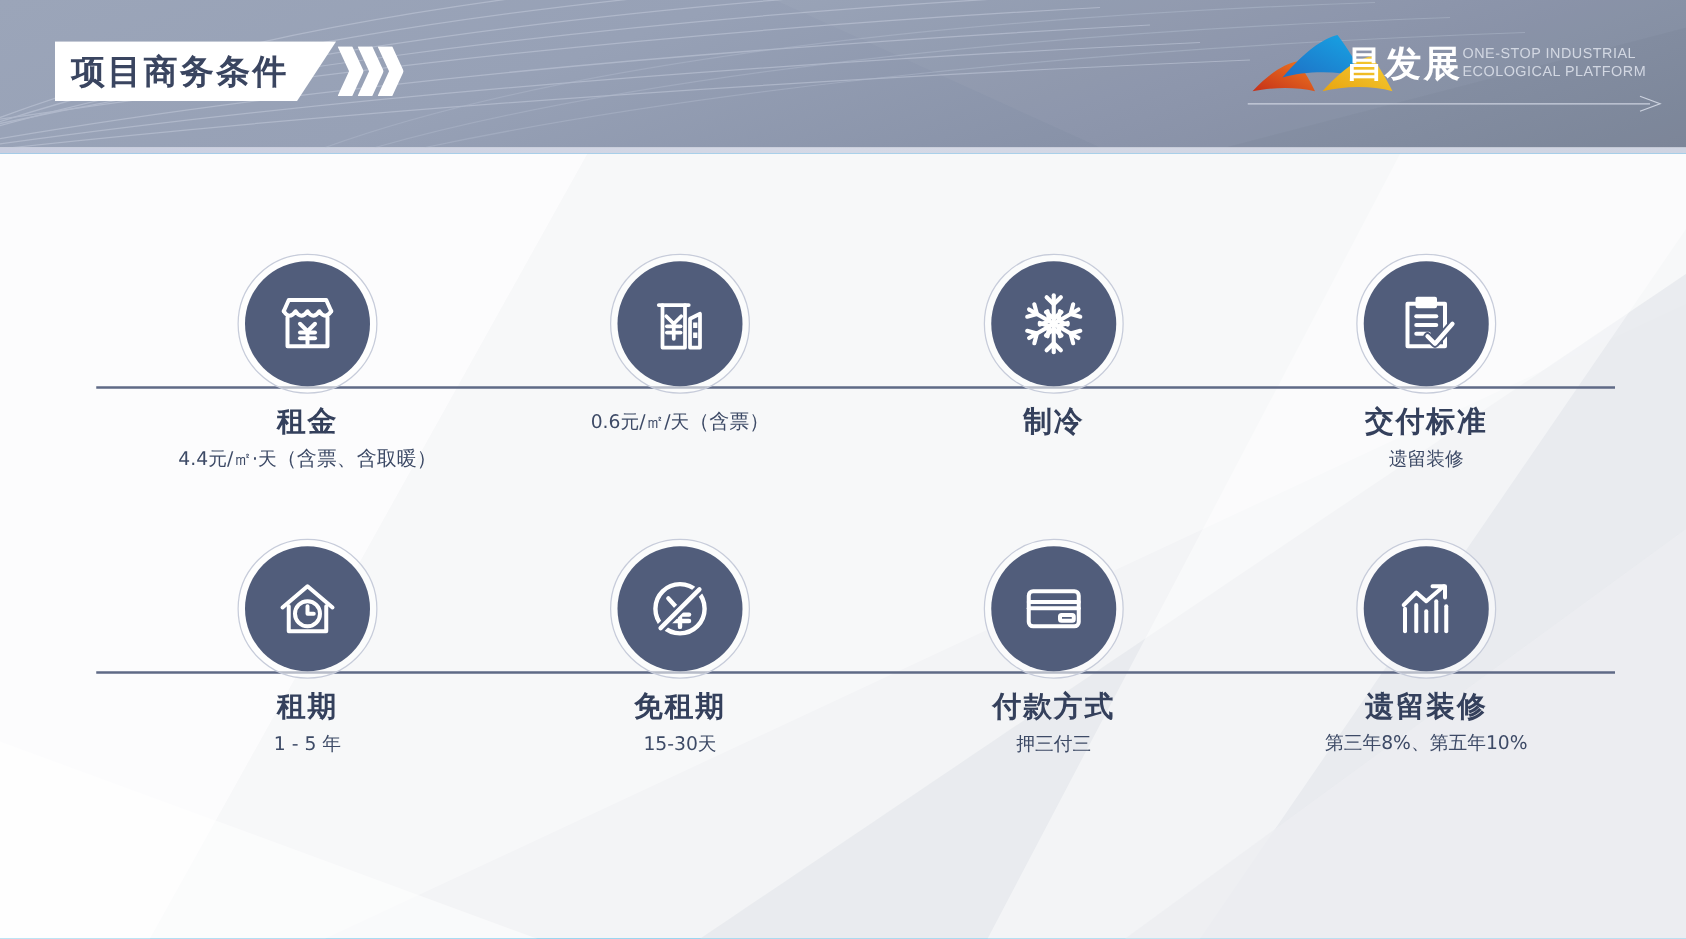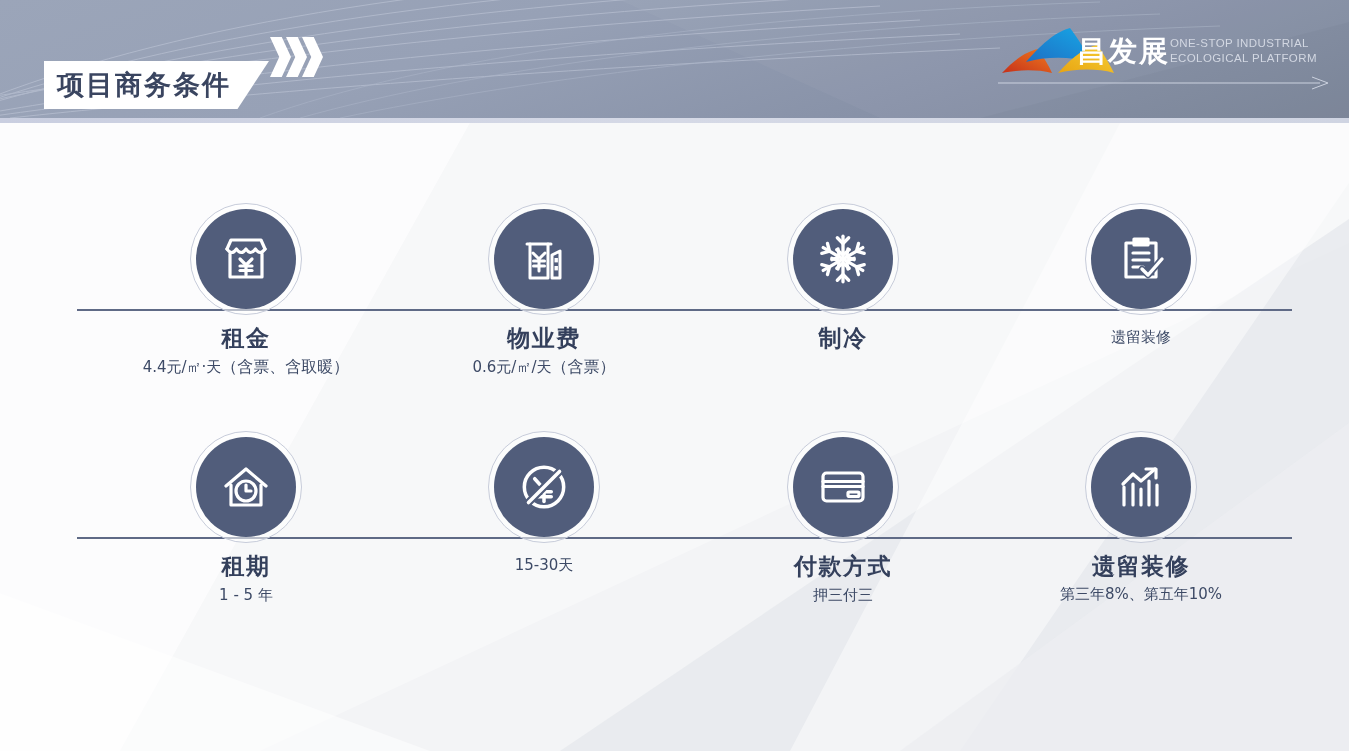--- a/index.html
+++ b/index.html
@@ -20,21 +20,21 @@
     position:absolute; left:0; top:118px; width:1349px; height:5px;
     background:linear-gradient(to right,#c9cee0,#d5d9e6,#cfd4e2);
   }
   #header-swirls { position:absolute; left:0; top:0; width:1349px; height:118px; }
 
   
   #title-banner {
     position:absolute; left:44px; top:33px; height:48px; width:225px;
     background:#ffffff;
     clip-path:polygon(0 0, 100% 0, 86% 100%, 0 100%);
-    display:flex; align-items:center;margin-top:28px;
+    display:flex; align-items:center;
   }
   #title-text {
     font-size:27px; font-weight:bold; color:#3a4560;
     margin-left:13px; letter-spacing:2px;
     font-family:"DejaVu Sans","Liberation Sans",sans-serif;
   }
   .chev {
     position:absolute; top:37px; width:21px; height:40px;
     background:#ffffff;
     clip-path:polygon(0 0, 56% 0, 100% 50%, 56% 100%, 0 100%, 44% 50%);
@@ -221,21 +221,20 @@
             <path d="M23,28 L23,40"></path>
             <path d="M17.5,30 L28.5,30"></path>
             <path d="M17.5,35 L28.5,35"></path>
             <path d="M36,24 L44,20 L44,47 L36,47 Z"></path>
           </g>
           <rect x="38.5" y="27" width="3.4" height="4.4" fill="#ffffff"></rect>
           <rect x="38.5" y="35" width="3.4" height="4.4" fill="#ffffff"></rect>
         </svg>
       </div>
       <div class="labels">
-        <div class="ttl">物业费</div>
         <div class="sub"><span>0.6元/㎡/天</span><span class="note">（含票）</span></div>
       </div>
     </div>
 
     <div class="node" id="node-2">
       <div class="halo"></div>
       <div class="disc">
         <svg width="58" height="58" viewBox="0 0 56 56">
           <g fill="none" stroke="#ffffff" stroke-width="3.2" stroke-linecap="round" stroke-linejoin="round">
             <g>
@@ -280,20 +279,21 @@
           </g>
           <g fill="none" stroke="#515d7b" stroke-width="6.5" stroke-linecap="round" stroke-linejoin="round">
             <path d="M29,38 L35,44 L49,28"></path>
           </g>
           <g fill="none" stroke="#ffffff" stroke-width="3.4" stroke-linecap="round" stroke-linejoin="round">
             <path d="M29,38 L35,44 L49,28"></path>
           </g>
         </svg>
       </div>
       <div class="labels">
+        <div class="ttl">交付标准</div>
         <div class="sub"><span>遗留装修</span><span class="note"></span></div>
       </div>
     </div>
   </div>
 
   <div class="row" id="row2">
     <div class="rowline"></div>
 
     <div class="node" id="node-4">
       <div class="halo"></div>
@@ -326,20 +326,21 @@
           </g>
           <g fill="none" stroke="#515d7b" stroke-width="7.5" stroke-linecap="round">
             <path d="M13,43 L43,13"></path>
           </g>
           <g fill="none" stroke="#ffffff" stroke-width="3.4" stroke-linecap="round">
             <path d="M13,43 L43,13"></path>
           </g>
         </svg>
       </div>
       <div class="labels">
+        <div class="ttl">免租期</div>
         <div class="sub"><span>15-30天</span><span class="note"></span></div>
       </div>
     </div>
 
     <div class="node" id="node-6">
       <div class="halo"></div>
       <div class="disc">
         <svg width="56" height="56" viewBox="0 0 56 56">
           <g fill="none" stroke="#ffffff" stroke-width="3.2" stroke-linejoin="round" stroke-linecap="round">
             <rect x="8" y="14" width="40" height="28" rx="3.5"></rect>

